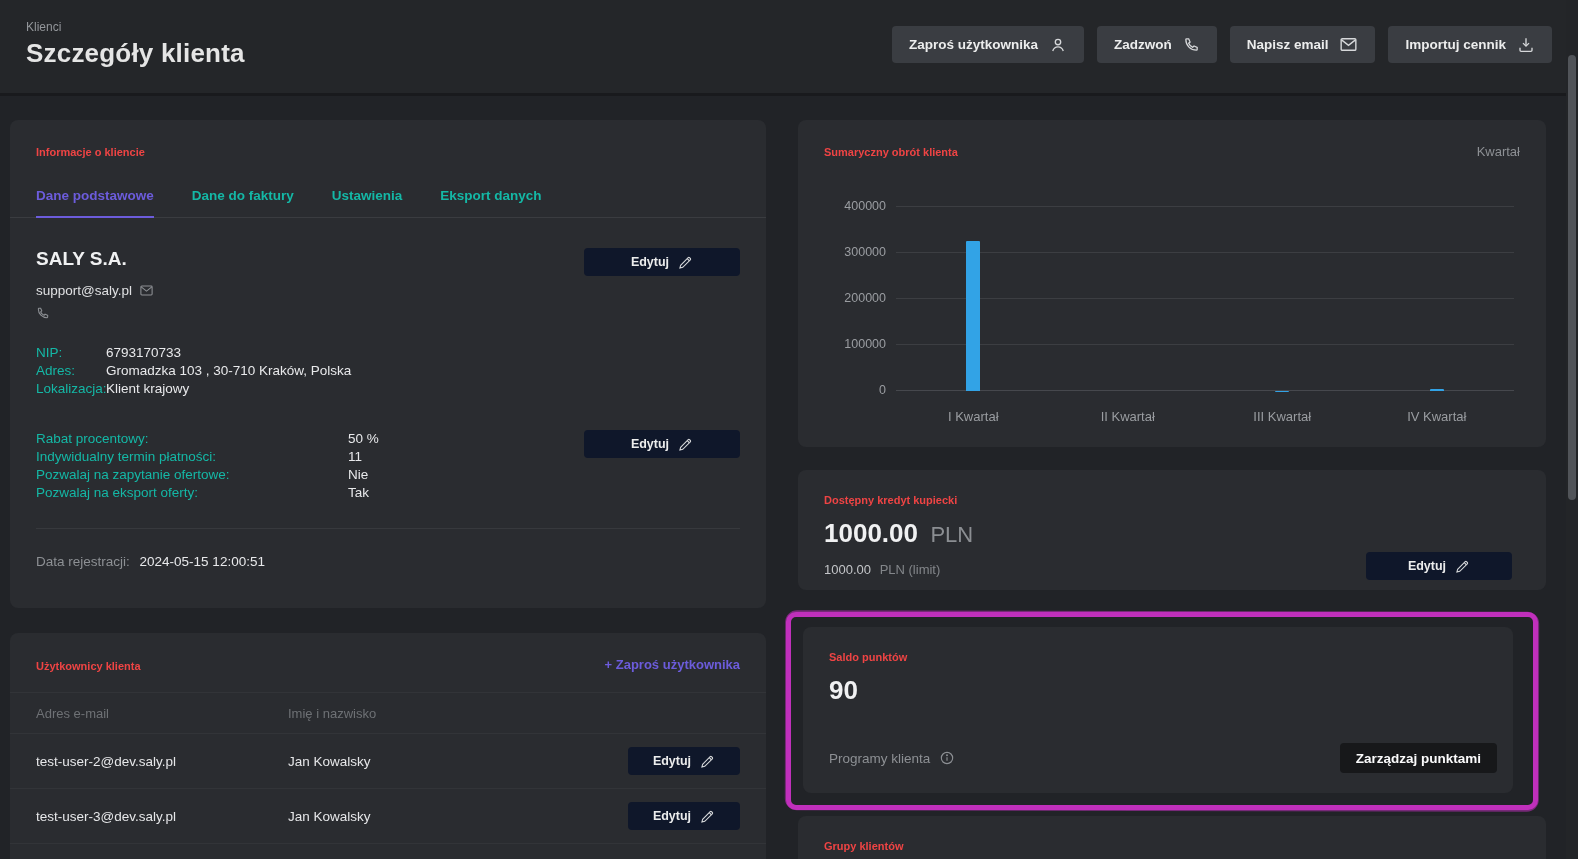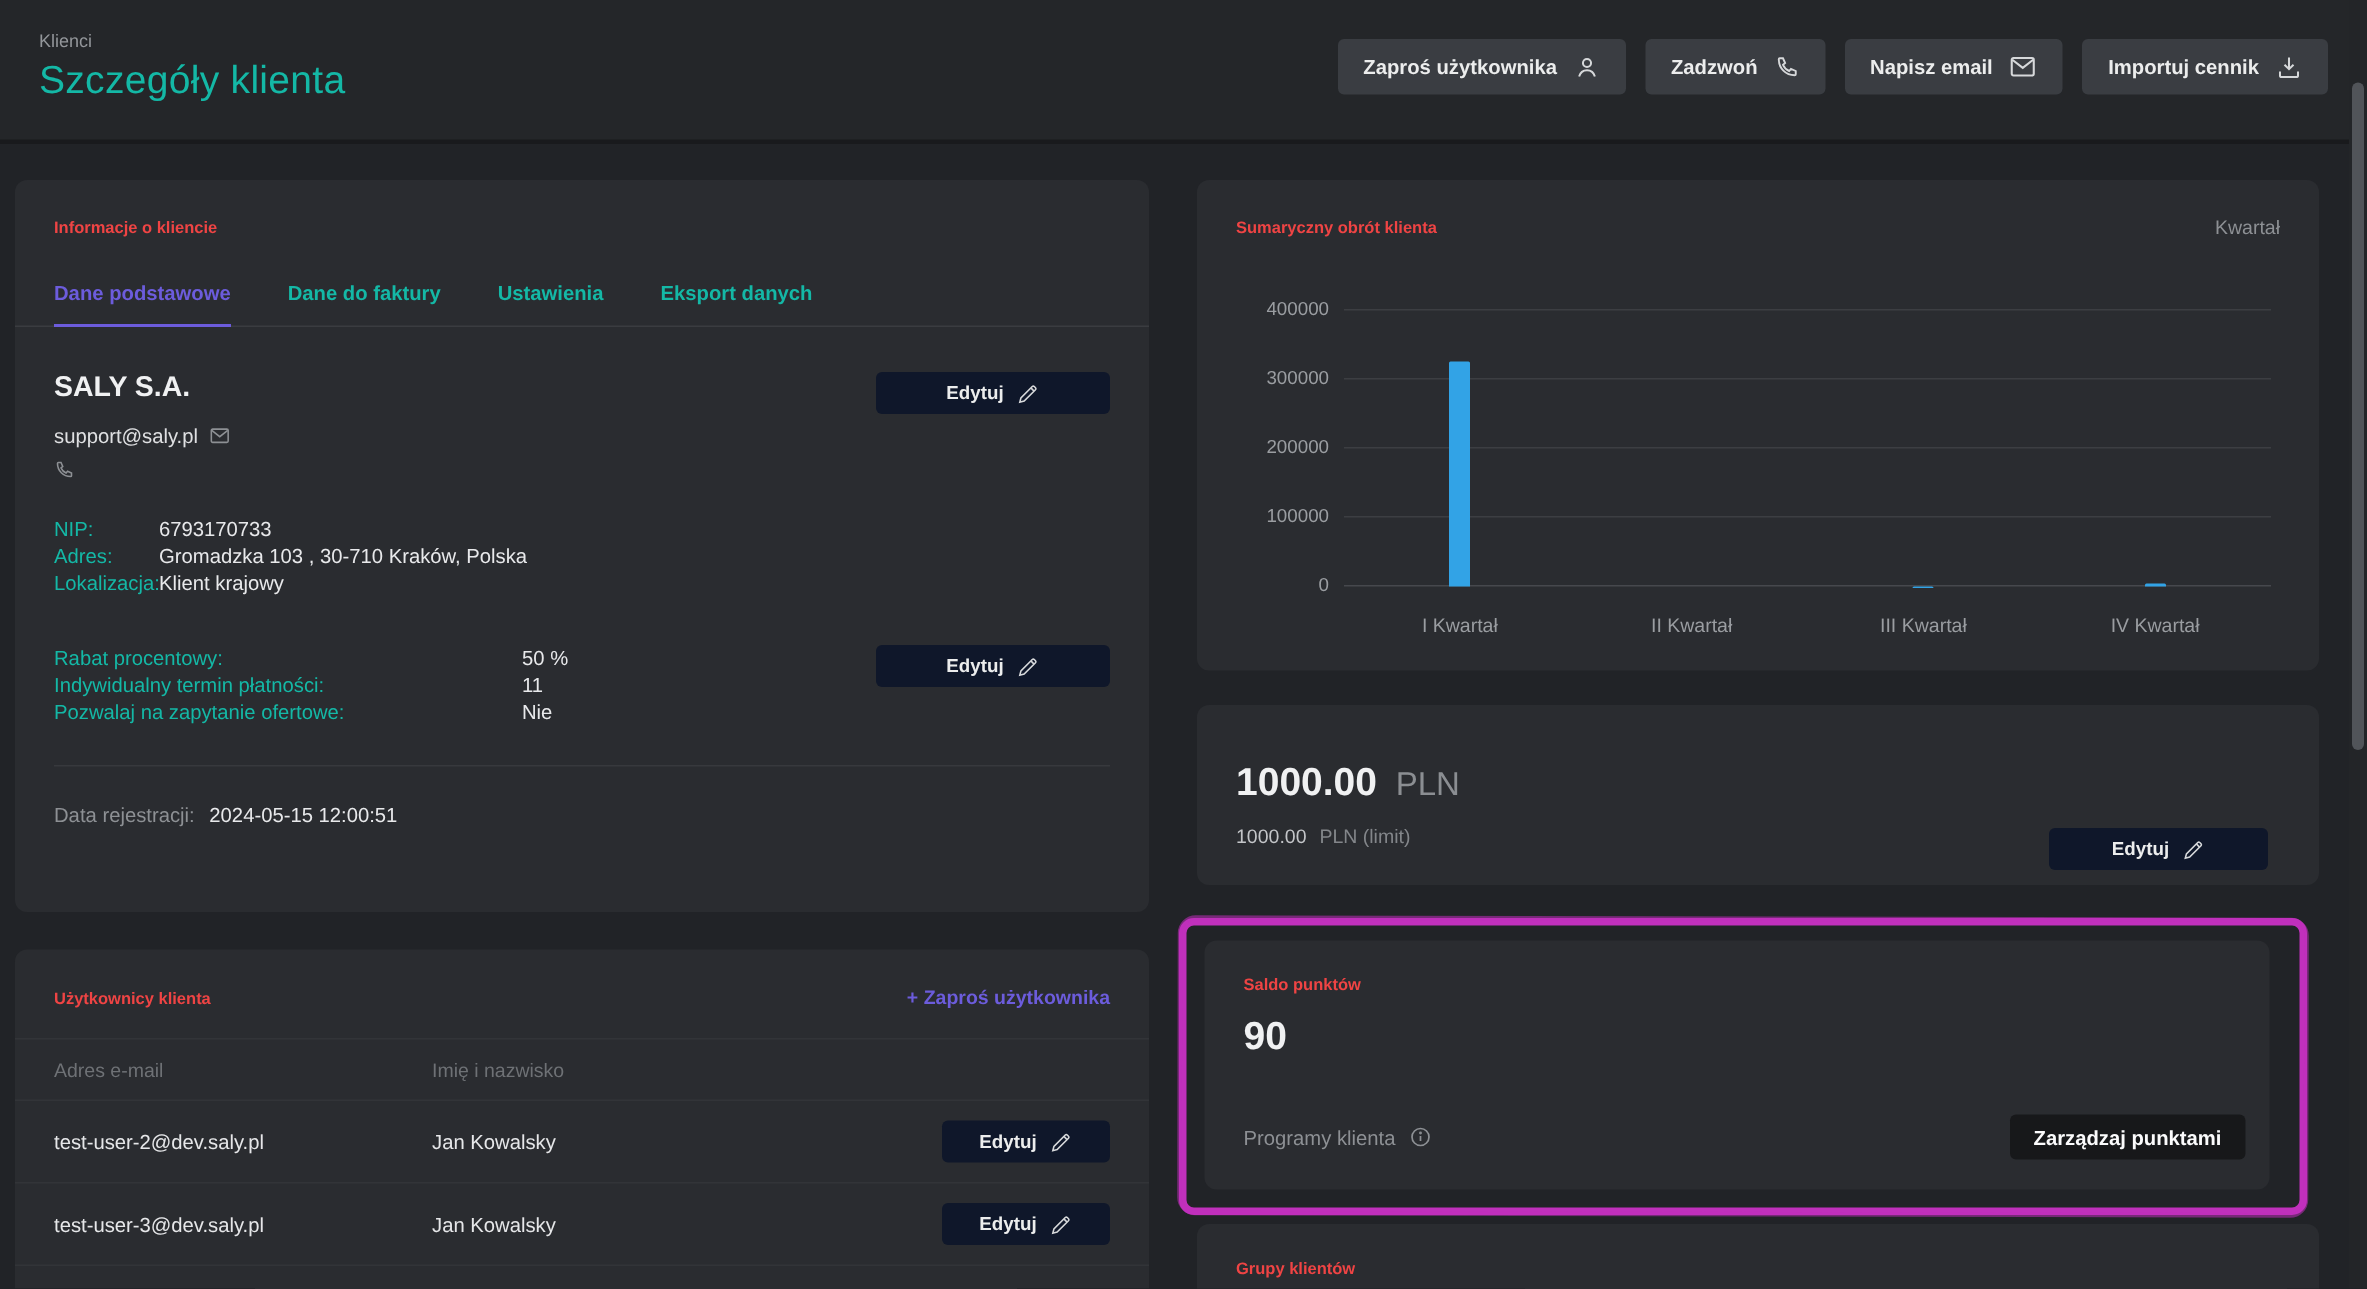--- a/index.html
+++ b/index.html
@@ -8,21 +8,21 @@
     font-family:"Liberation Sans", sans-serif;
     background:#212327; color:#eceded; position:relative;
   }
   
   .page-header{
     height:96px; background:#242629; border-bottom:3px solid #191a1d;
     display:flex; justify-content:space-between; align-items:flex-start;
     padding:20px 26px 0 26px;
   }
   .crumb{ font-size:12px; color:#93969a; margin-bottom:4px; }
-  .page-title{ font-size:26px; font-weight:normal; color:#14b8a6; letter-spacing:.2px; }
+  .page-title{ font-size:26px; font-weight:bold; color:#e5e5e5; letter-spacing:.2px; }
   .header-actions{ display:flex; gap:13px; margin-top:6px; }
   .hbtn{
     height:37px; background:#3a3d42; border:none; border-radius:4px;
     color:#eceded; font-family:inherit; font-size:13.5px; font-weight:bold;
     display:flex; align-items:center; gap:11px; padding:0 17px; cursor:pointer;
   }
   .hbtn svg{ stroke:#d6d8da; }
   
   .content{ display:flex; gap:32px; padding:24px 0 0 10px; }
   .col-left{ width:756px; display:flex; flex-direction:column; }
@@ -226,20 +226,24 @@
               <span class="v">50 %</span>
             </div>
             <div class="kv kv2">
               <span class="k">Indywidualny termin płatności:</span>
               <span class="v">11</span>
             </div>
             <div class="kv kv2">
               <span class="k">Pozwalaj na zapytanie ofertowe:</span>
               <span class="v">Nie</span>
             </div>
+            <div class="kv kv2">
+              <span class="k">Pozwalaj na eksport oferty:</span>
+              <span class="v">Tak</span>
+            </div>
           </div>
           <button class="ebtn">
             <span>Edytuj</span>
             <span>
                 <svg width="15" height="15" viewBox="0 0 24 24" fill="none" stroke="#d6d8da" stroke-width="1.7">
                   <path d="M3 21l1.2-4.6L16.3 4.3c.6-.6 1.5-.6 2.1 0l1.3 1.3c.6.6.6 1.5 0 2.1L7.6 19.8 3 21z"></path>
                   <path d="M14.8 5.8l3.4 3.4"></path>
                 </svg>
               </span>
           </button>
@@ -315,20 +319,21 @@
           <div class="ytick" style="top: 46px;">300000</div>
           <div class="ytick" style="top: 0px;">400000</div>
           <div class="xlabel" style="left: calc(12.5% + 62.25px);">I Kwartał</div>
           <div class="xlabel" style="left: calc(37.5% + 42.75px);">II Kwartał</div>
           <div class="xlabel" style="left: calc(62.5% + 23.25px);">III Kwartał</div>
           <div class="xlabel" style="left: calc(87.5% + 3.75px);">IV Kwartał</div>
         </div>
     </div>
 
     <div class="card credit-card">
+      <div class="card-title">Dostępny kredyt kupiecki</div>
       <div class="amount-line">
         <span class="amount">1000.00</span>
         <span class="curr">PLN</span>
       </div>
       <div class="limit-line">
         <span class="limit-amt">1000.00</span>
         <span class="limit-sfx">PLN (limit)</span>
       </div>
       <button class="ebtn">
         <span>Edytuj</span>

